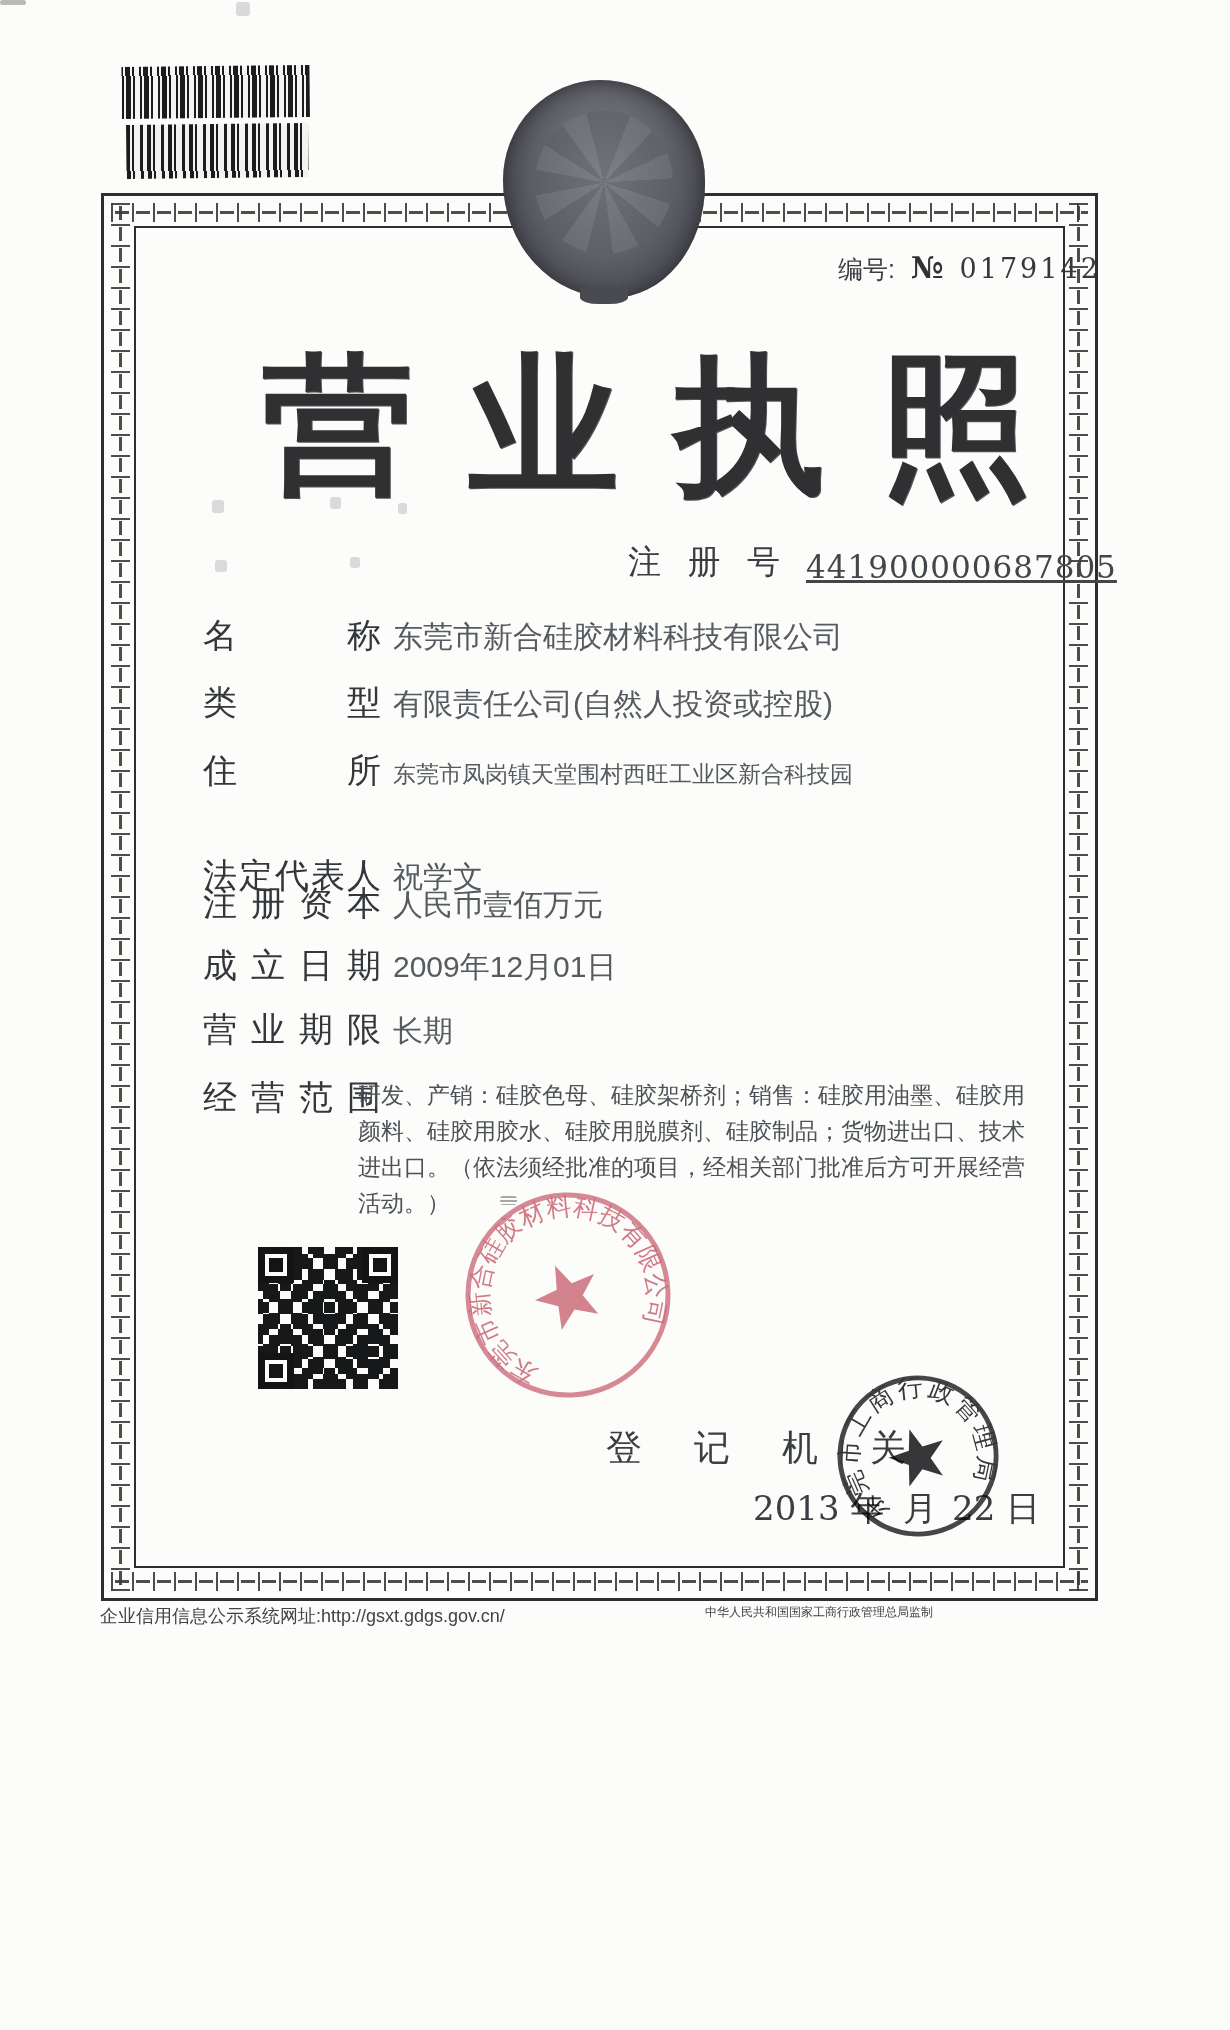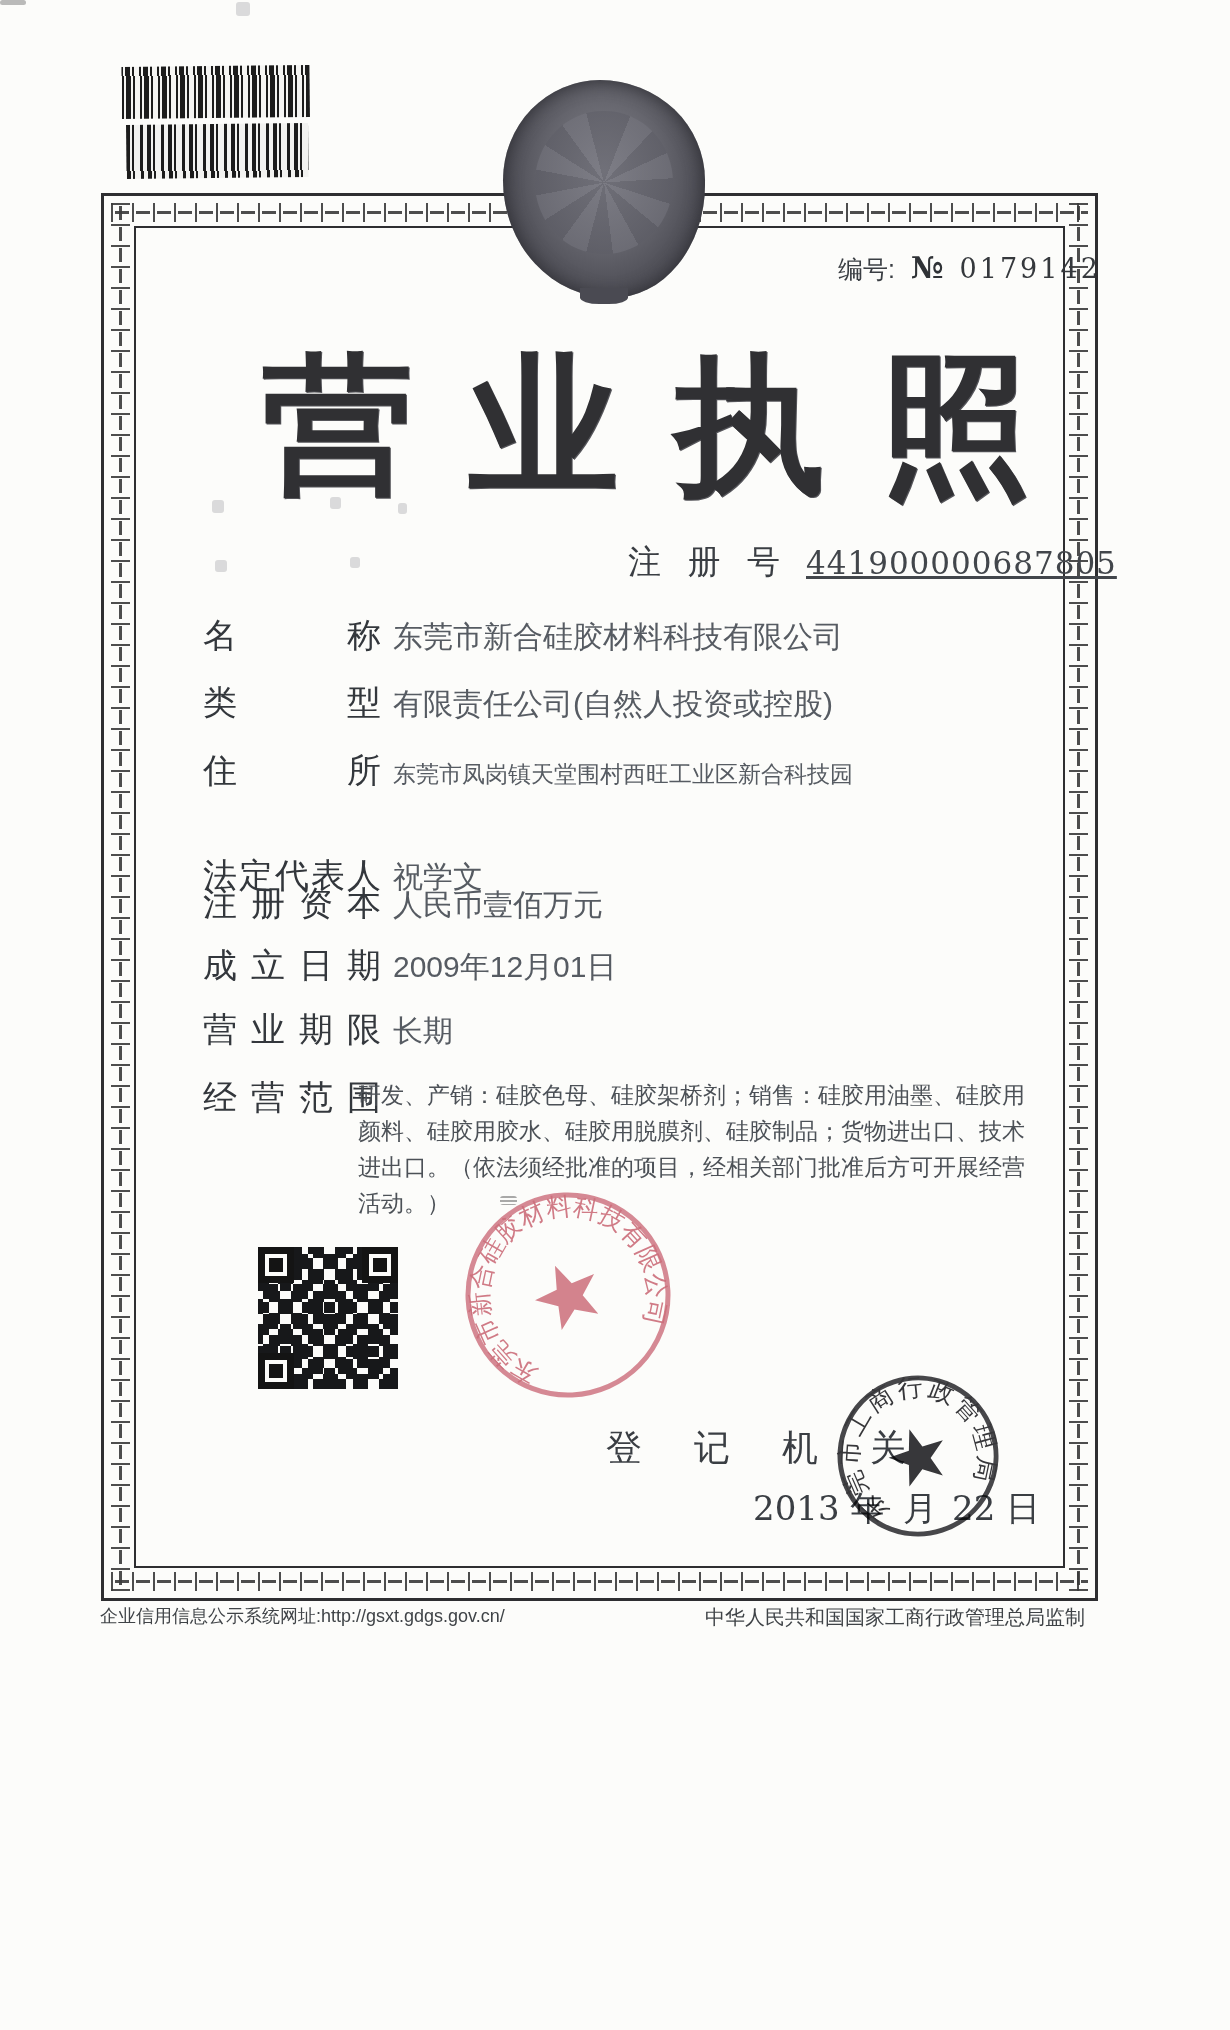--- a/index.html
+++ b/index.html
@@ -46,21 +46,21 @@
   .serial .lab { font-size:25px; color:#3a3e43; }
   .serial .nosym { font-family:"DejaVu Serif", serif; font-weight:bold; font-size:30px; color:#2f3236; }
   .serial .digits { font-family:"DejaVu Serif", serif; font-size:27px; letter-spacing:3px; color:#35383c; }
 
   
   .title { position:absolute; left:101px; top:327px; width:1119px; text-align:center;
     font-size:150px; font-weight:bold; letter-spacing:56px; padding-left:28px; color:#303033;
     text-shadow:1px 1px 0 #55555a; z-index:4; }
 
   
-  .regrow { position:absolute; left:628px; top:540px; display:flex; align-items:center; z-index:4; }
+  .regrow { position:absolute; left:628px; top:540px; display:flex; align-items:flex-end; z-index:4; }
   .regrow .reglab { display:inline-block; width:152px; font-size:33px; color:#3a3e43;
     text-align:justify; text-align-last:justify; }
   .regrow .regnum { font-family:"DejaVu Serif", serif; font-size:31px; margin-left:26px; color:#42464b; letter-spacing:1px;text-decoration:underline; }
 
   
   .row { position:absolute; left:203px; width:880px; display:flex; align-items:baseline; z-index:4; }
   .flabel { display:inline-block; width:178px; font-size:34px; color:#33373c;
     text-align:justify; text-align-last:justify; flex:0 0 178px; }
   .fvalue { font-size:30px; color:#565b62; margin-left:12px; white-space:nowrap; }
   .scope-lines { position:absolute; left:358px; top:1077px; z-index:4; }
@@ -84,21 +84,21 @@
 
   
   .registrar { position:absolute; left:606px; top:1424px; font-size:36px; letter-spacing:52px;
     color:#3a3e43; white-space:nowrap; z-index:4; }
   .issue-date span { position:absolute; top:1486px; font-size:34px; color:#3a3e43;
     font-family:"DejaVu Serif", serif; z-index:4; white-space:nowrap; }
   .issue-date .yr { left:753px; } .issue-date .mo { left:903px; } .issue-date .dy { left:952px; }
 
   
   .footer-left { position:absolute; left:100px; top:1604px; font-size:18px; color:#3f4347; z-index:4; }
-  .footer-right { position:absolute; left:705px; top:1604px; font-size:20px; color:#3f4347; z-index:4; }
+  .footer-right { position:absolute; left:705px; top:1604px; font-size:12px; color:#3f4347; z-index:4; }
 
   
   .smudge { position:absolute; background:#9a9aa0; opacity:.35; border-radius:3px; z-index:2; }
 </style>
 </head>
 <body>
 
 <div class="page">
 
   <div class="barcode">

